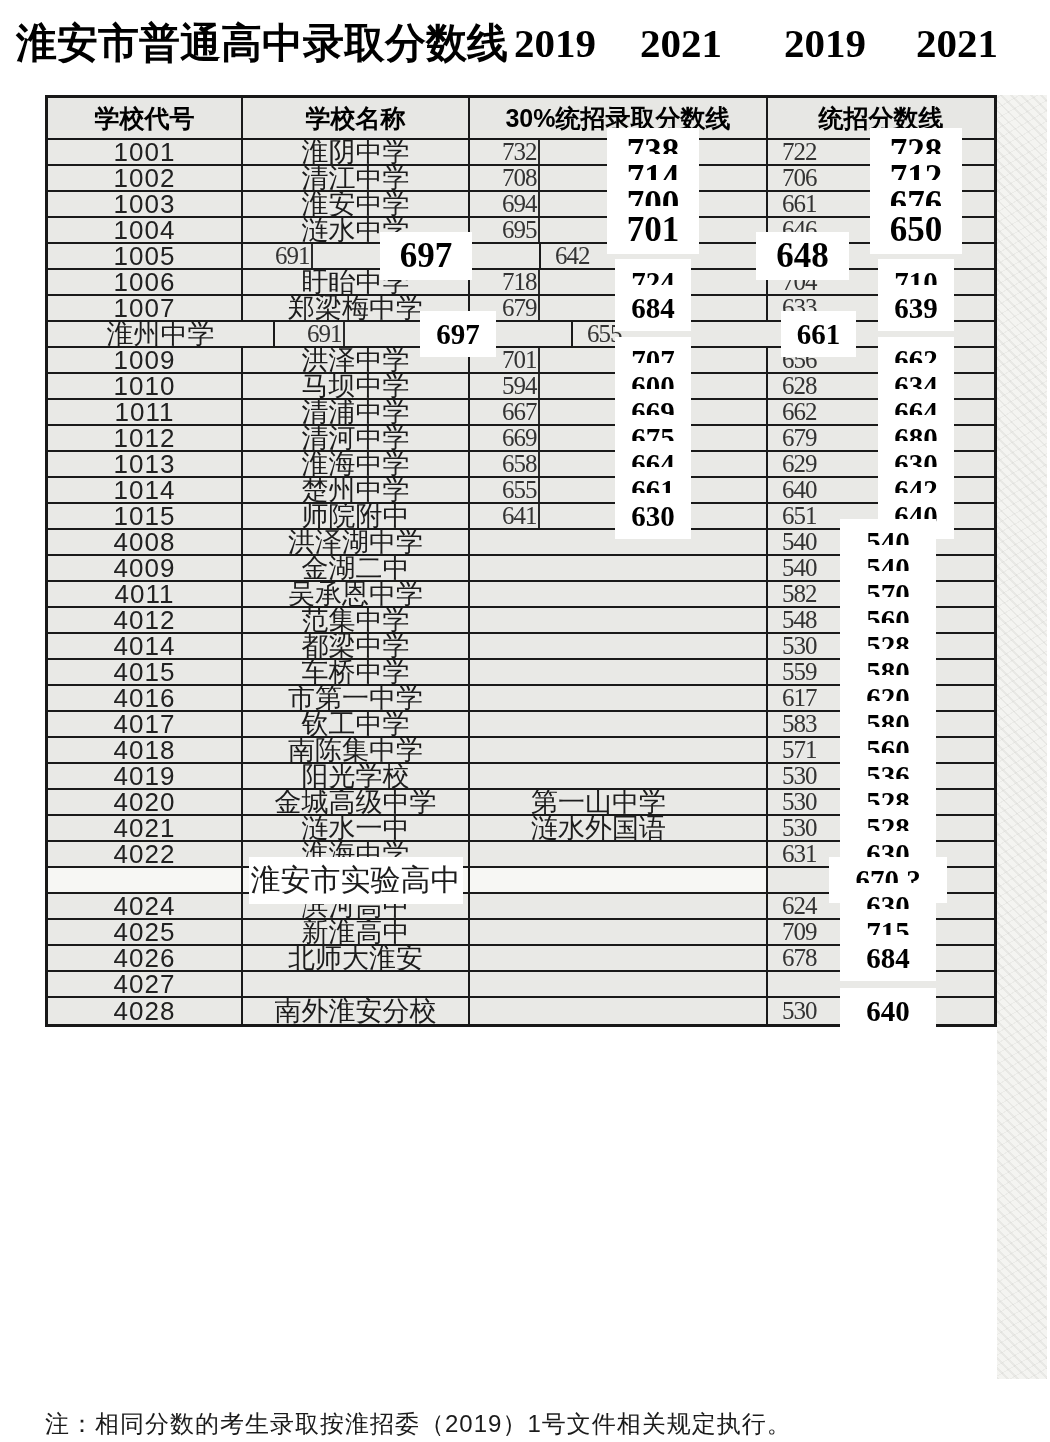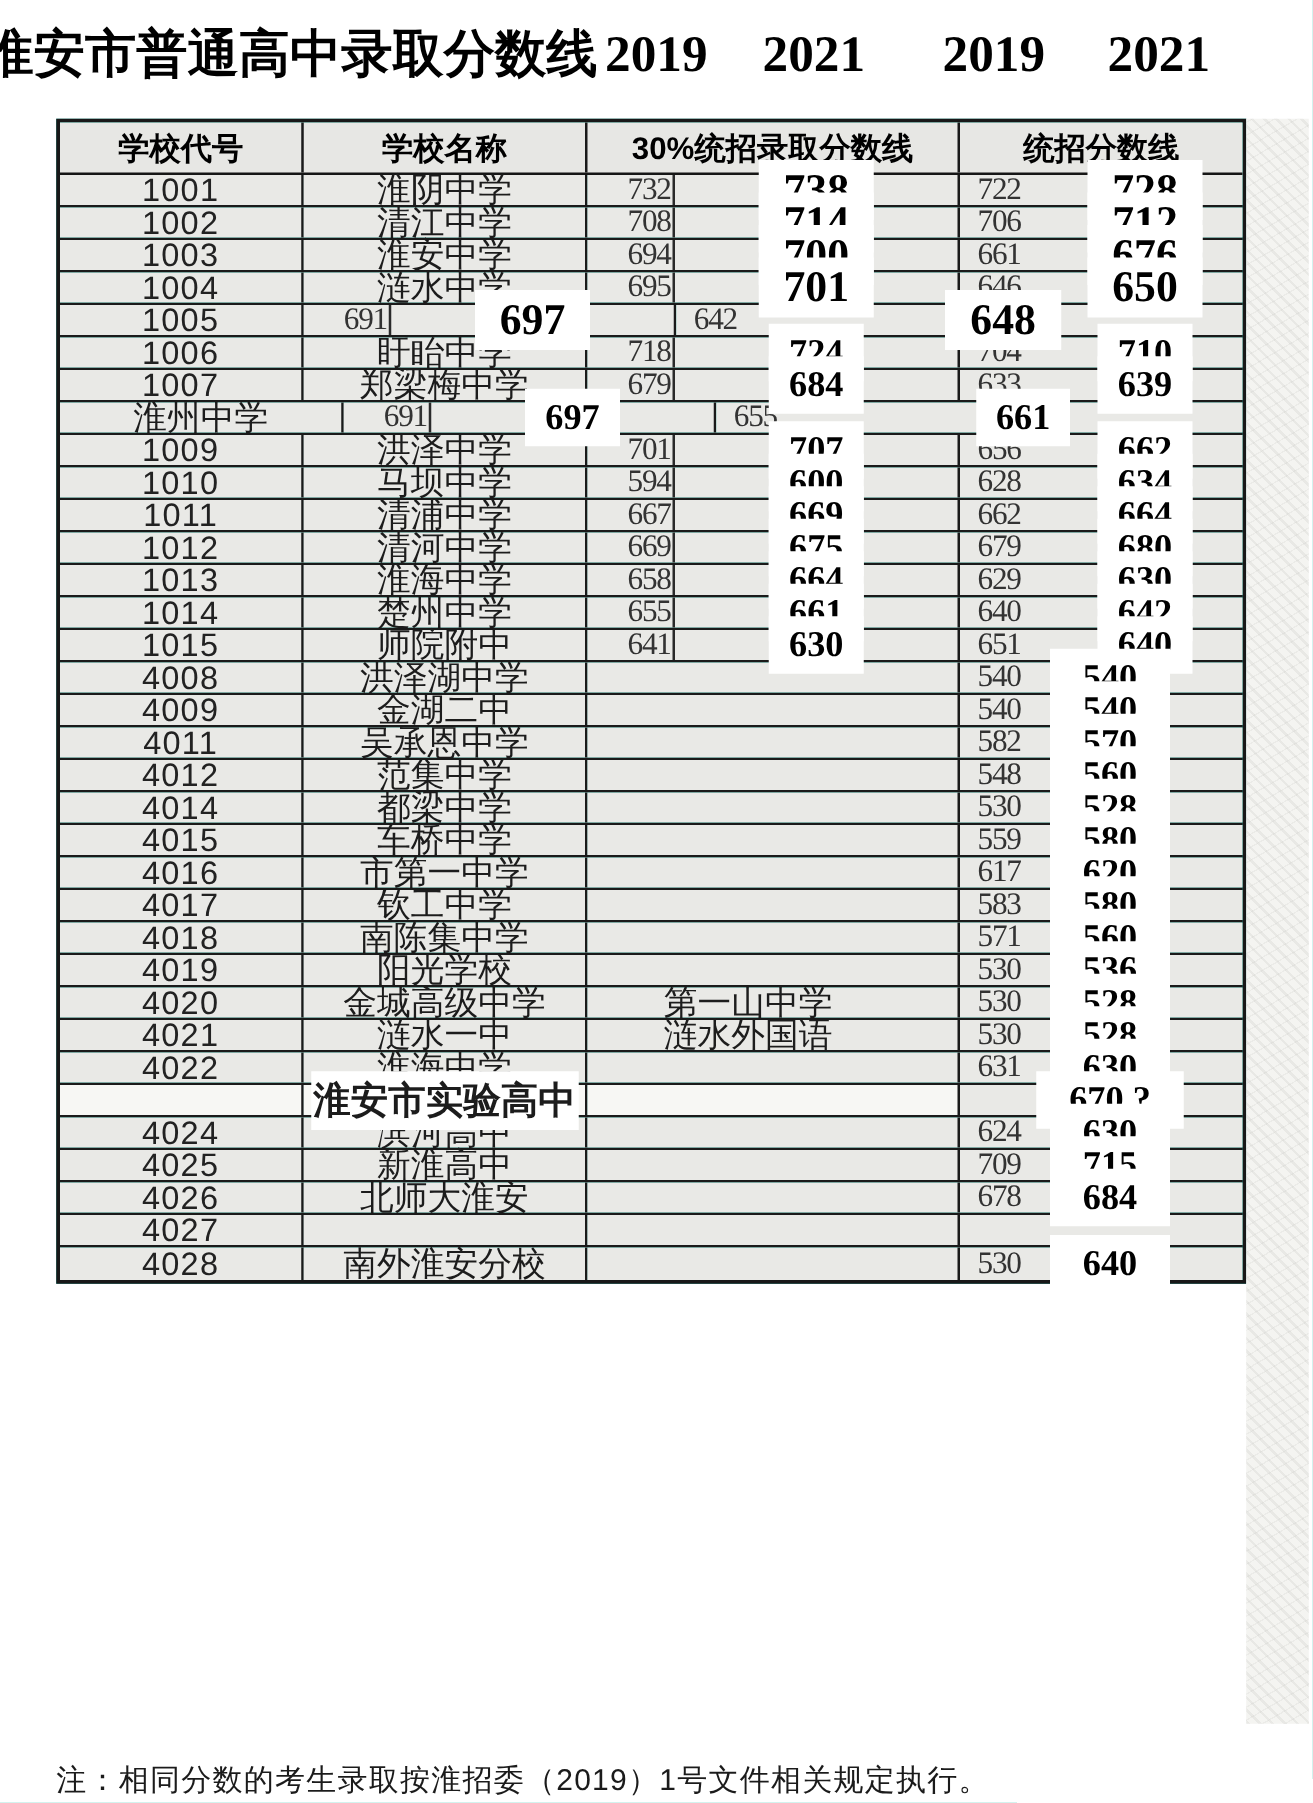--- a/index.html
+++ b/index.html
@@ -1,24 +1,24 @@
 <!DOCTYPE html>
 <html><head>
 <meta charset="utf-8">
 <style>
   html,body{margin:0;padding:0;background:#ffffff;}
   .page{position:relative;width:1050px;height:1442px;background:#fff;overflow:hidden;
         font-family:"Liberation Sans","DejaVu Sans",sans-serif;color:#111;}
   
-  .title-row{position:absolute;top:16px;left:0;display:flex;align-items:baseline;white-space:nowrap;}
+  .title-row{position:absolute;top:16px;left:0;display:flex;align-items:baseline;white-space:nowrap;padding-left:30px;}
   .title-main{font-size:41px;font-weight:700;color:#000;margin-left:-14px;letter-spacing:0;}
   .title-year{font-family:"Liberation Serif","DejaVu Serif",serif;font-weight:700;font-size:41px;color:#000;}
   .y0{margin-left:6px;} .y1{margin-left:44px;} .y2{margin-left:62px;} .y3{margin-left:50px;}
   
-  .table{position:absolute;left:45px;top:95px;width:952px;border:3px solid #181818;background:#14b8a6;box-sizing:border-box;}
+  .table{position:absolute;left:45px;top:95px;width:952px;border:3px solid #181818;background:#ec4899;box-sizing:border-box;}
   .row{display:flex;height:26px;border-bottom:2px solid #1a1a1a;box-sizing:border-box;}
   .row:last-child{border-bottom:none;}
   .hrow{display:flex;height:42px;border-bottom:2px solid #161616;box-sizing:border-box;background:#e7e7e4;}
   .cell{display:flex;align-items:center;box-sizing:border-box;background:#e9e9e6;}
   .hcell{display:flex;align-items:center;justify-content:center;box-sizing:border-box;
          font-weight:700;font-size:25px;color:#000;}
   .c1{width:195px;border-right:2px solid #1a1a1a;justify-content:center;}
   .c2{width:227px;border-right:2px solid #1a1a1a;justify-content:center;}
   .c3{width:298px;border-right:2px solid #1a1a1a;}
   .c4{flex:1;}
@@ -36,21 +36,21 @@
   .vmid:empty{display:none;}
   
   .v21{position:relative;z-index:2;background:#fff;height:46px;margin:-5px auto;
        display:flex;align-items:center;padding:0 16px;
        font-family:"Liberation Serif","DejaVu Serif",serif;font-weight:700;font-size:29px;color:#000;
        white-space:nowrap;}
   .v21:empty{display:none;}
   .big .v21{font-size:35px;height:48px;padding:0 20px;}
   .lower .c4 .v21{transform:translateX(-28px);padding:0 26px;}
   
-  .bold-name .c2 .nm{position:relative;z-index:2;background:#fff;font-weight:700;font-size:30px;
+  .bold-name .c2 .nm{position:relative;z-index:2;background:#fff;font-weight:400;font-size:30px;
                      padding:3px 2px;margin:0 -10px;}
   .bold-name .c1,.bold-name .c2,.bold-name .c3{background:#f7f7f4;}
   
   .scan-edge{position:absolute;left:997px;top:95px;width:50px;height:1284px;
      background:
        repeating-linear-gradient(45deg, rgba(180,180,175,.18) 0 2px, rgba(255,255,255,0) 2px 7px),
        repeating-linear-gradient(-30deg, rgba(170,170,165,.12) 0 1px, rgba(255,255,255,0) 1px 9px),
        #f4f4f1;}
   
   .note{position:absolute;left:45px;top:1396px;font-size:24px;color:#1b1b1b;letter-spacing:1px;margin-top:12px;}

